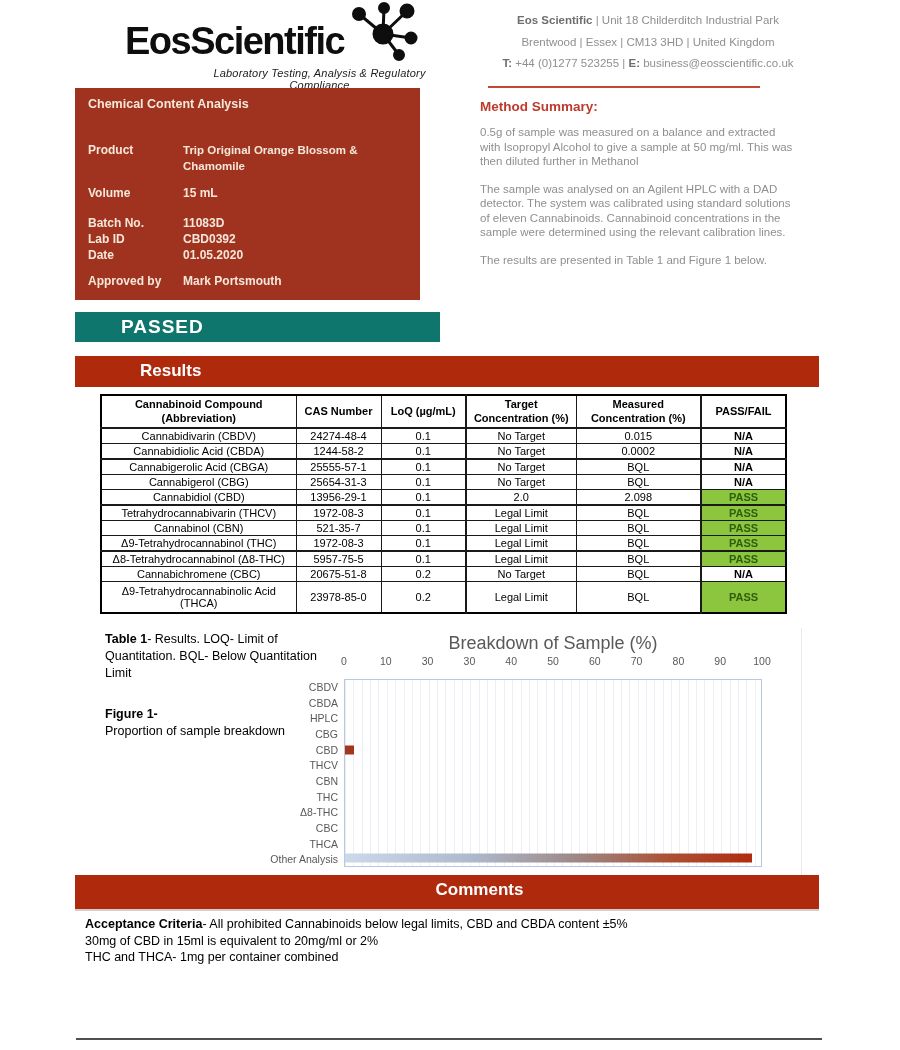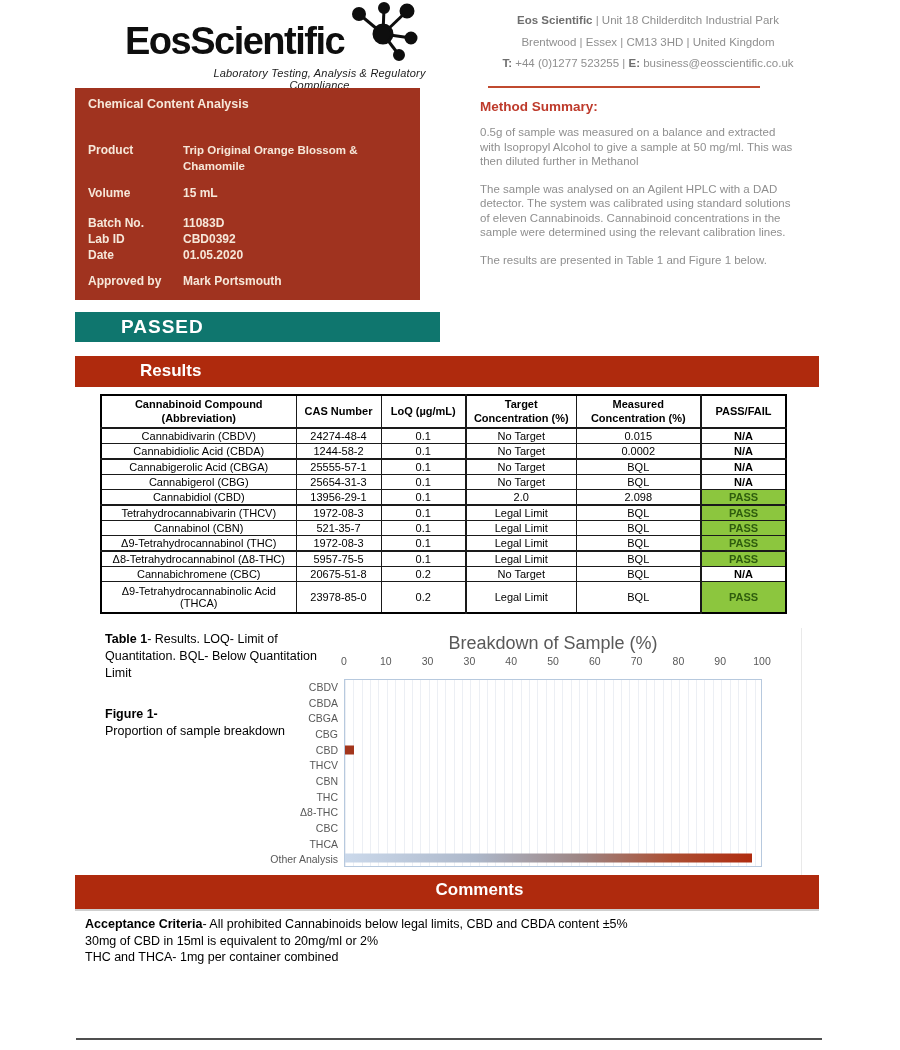--- a/index.html
+++ b/index.html
@@ -279,21 +279,21 @@
         <span class="tick" style="left: 50%;">50</span>
         <span class="tick" style="left: 60%;">60</span>
         <span class="tick" style="left: 70%;">70</span>
         <span class="tick" style="left: 80%;">80</span>
         <span class="tick" style="left: 90%;">90</span>
         <span class="tick" style="left: 100%;">100</span>
       </div>
     <div class="chart-cat-labels">
         <div class="cat-label">CBDV</div>
         <div class="cat-label">CBDA</div>
-        <div class="cat-label">CBGA</div>
+        <div class="cat-label">HPLC</div>
         <div class="cat-label">CBG</div>
         <div class="cat-label">CBD</div>
         <div class="cat-label">THCV</div>
         <div class="cat-label">CBN</div>
         <div class="cat-label">THC</div>
         <div class="cat-label">Δ8-THC</div>
         <div class="cat-label">CBC</div>
         <div class="cat-label">THCA</div>
         <div class="cat-label">Other Analysis</div>
       </div>

